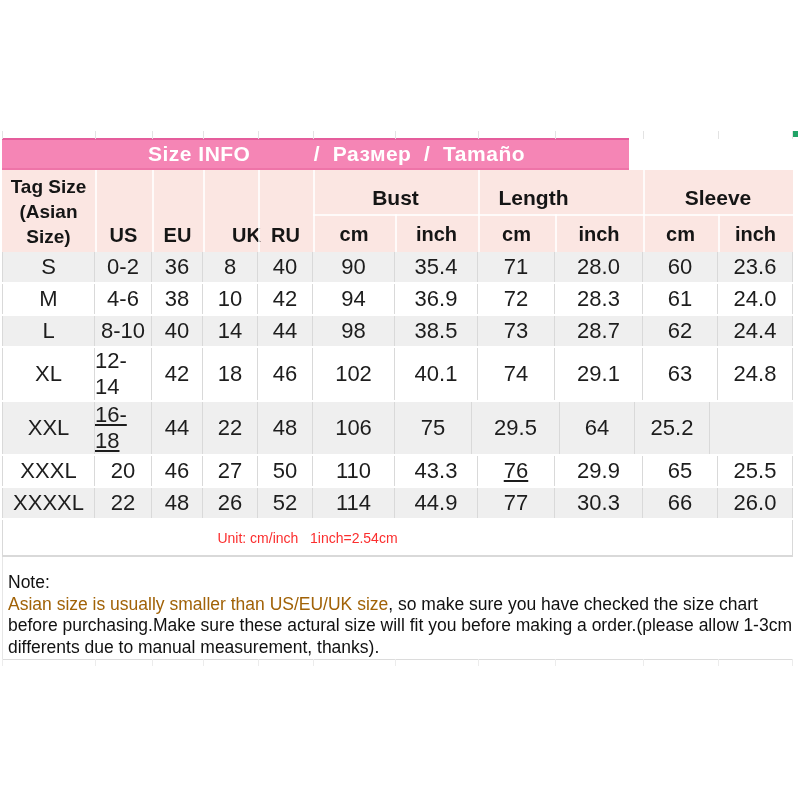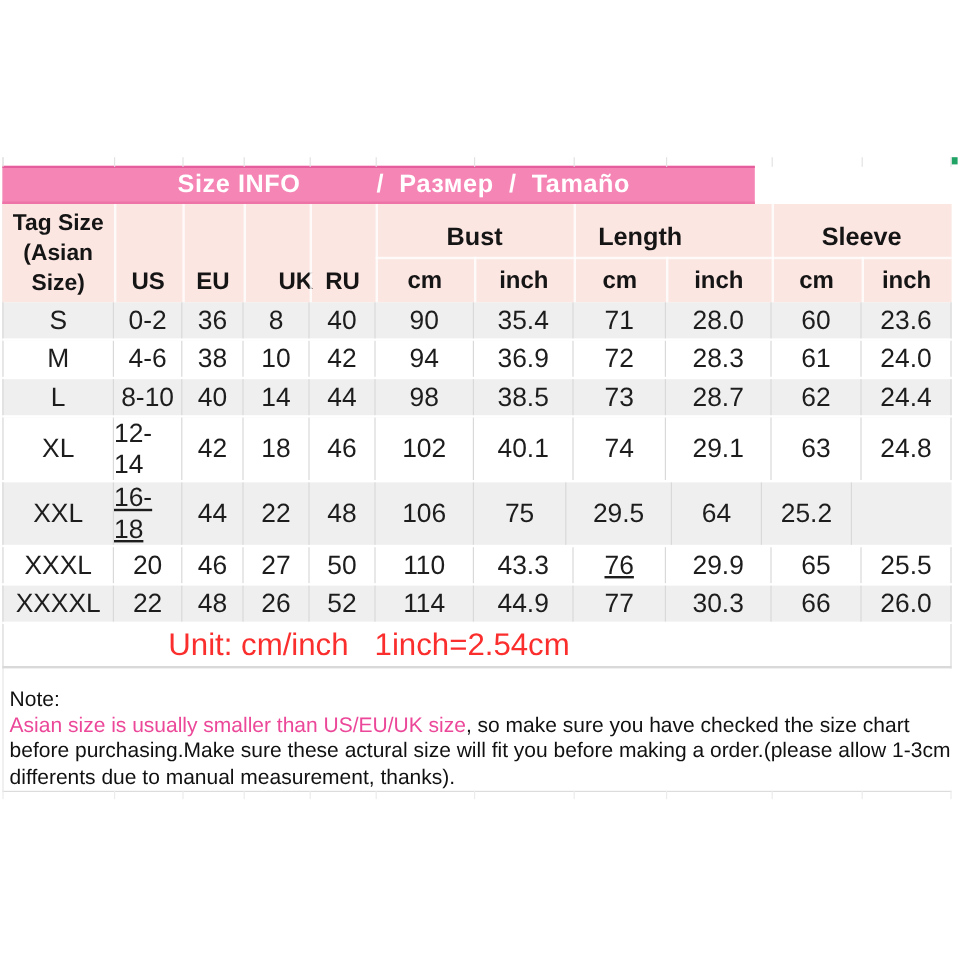--- a/index.html
+++ b/index.html
@@ -37,27 +37,27 @@
   .trow.gray{background:#efefef;}
   .trow.white{background:#ffffff;}
   .tcell{box-sizing:border-box;border-right:1px solid #d9d9d9;display:flex;align-items:center;justify-content:center;
     font-size:22px;color:#1d1d1d;}
   .tcell:first-child{border-left:1px solid #d9d9d9;}
 
   
   .unit-row{position:absolute;left:2px;top:520px;width:791px;height:37px;background:#ffffff;box-sizing:border-box;
     border-left:1px solid #d9d9d9;border-right:1px solid #d9d9d9;border-bottom:2px solid #d9d9d9;
     display:flex;align-items:center;justify-content:center;}
-  .unit-row span{color:#fb2e2e;font-size:26px;white-space:pre;margin-right:180px;}
+  .unit-row span{color:#fb2e2e;font-size:14px;white-space:pre;margin-right:180px;}
 
   
   .note{position:absolute;left:8px;top:572px;width:784px;color:#111111;font-size:17.5px;line-height:21.5px;}
   .note .note-label{margin-bottom:0;}
   .note p{margin:0;}
-  .note .red{color:#ec4899;}
+  .note .red{color:#a16207;}
 </style>
 </head>
 <body>
 
 <div class="canvas">
 
   <div class="left-line"></div>
   <div class="green-handle"></div>
 
   <div class="title-bar">

